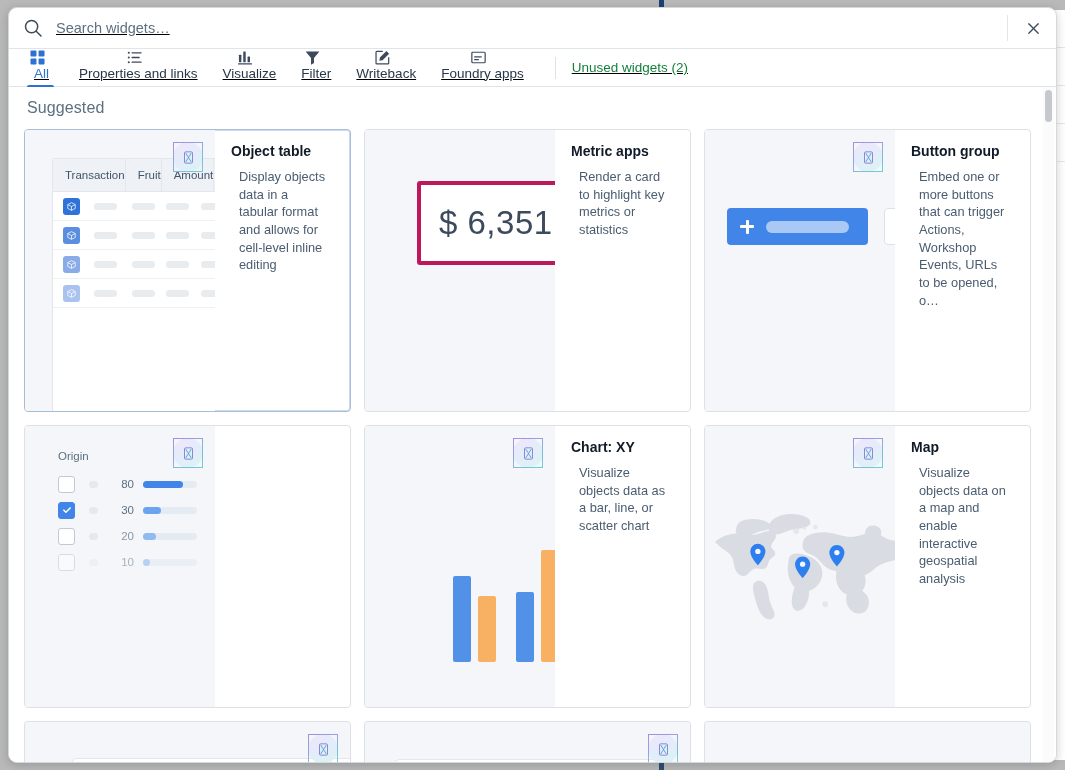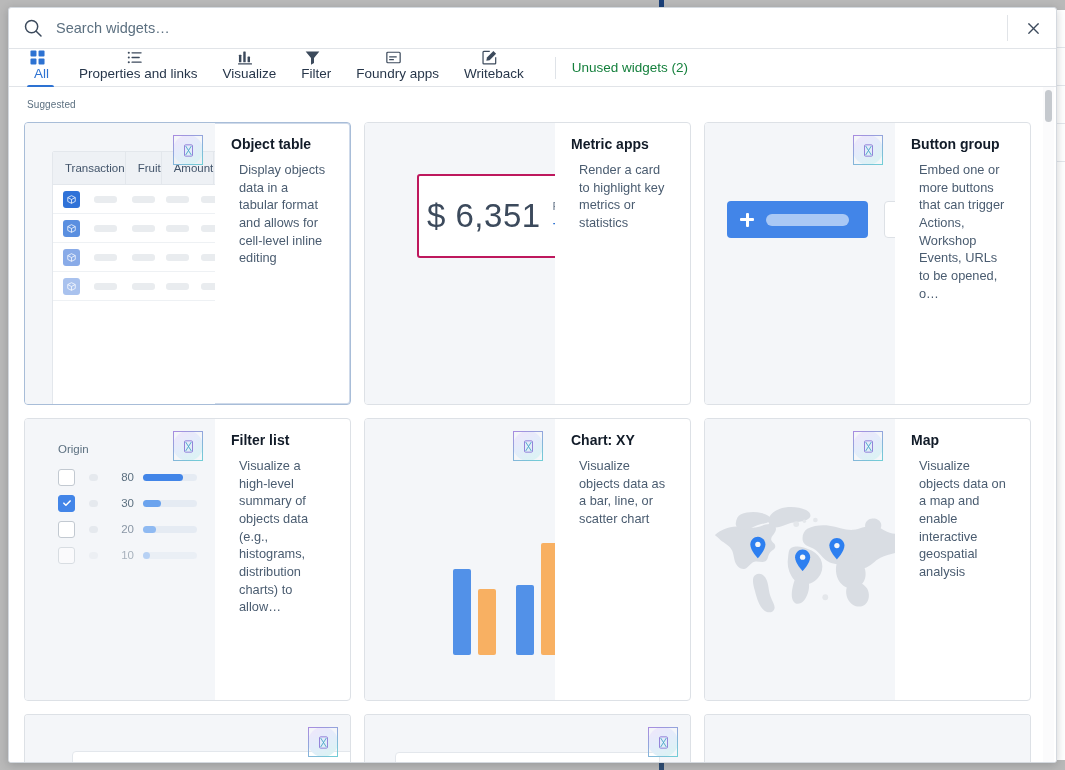--- a/index.html
+++ b/index.html
@@ -42,25 +42,26 @@
     background: #2e4d74;
   }
 
   
   #modal {
     position: absolute;
     left: 8px; top: 7px;
     width: 1049px; height: 756px;
     background: #ffffff;
     border: 1px solid #d4d9df;
-    border-radius: 3px;
+    border-radius: 9px;
     box-shadow: 0 2px 10px rgba(16,22,26,.20);
     overflow: hidden;
     display: flex;
     flex-direction: column;
+    text-decoration: underline;
   }
 
   
   #search-row {
     height: 41px;
     flex: 0 0 41px;
     display: flex;
     align-items: center;
     border-bottom: 1px solid #e1e4e8;
     padding: 0 4px 0 14px;
@@ -127,21 +128,21 @@
     flex: 1 1 auto;
     position: relative;
     overflow: hidden;
     background: #ffffff;
   }
   #scroll-inner {
     position: absolute; inset: 0 12px 0 0;
     overflow: hidden;
   }
   #section-label {
-    font-size: 10px;
+    font-size: 16px;
     color: #5c7080;
     padding: 12px 15px 0 18px;
     letter-spacing: .1px;
   }
   #card-grid {
     display: grid;
     grid-template-columns: repeat(3, 327px);
     column-gap: 13px;
     row-gap: 13px;
     padding: 12px 0 0 15px;
@@ -187,22 +188,22 @@
   .ot-head { display:flex; height:33px; background:#eef1f5; border-bottom:1px solid #e3e7ec; }
   .ot-th { font-size:11.5px; color:#42546a; display:flex; align-items:center;
            padding-left:12px; border-right:1px solid #e3e7ec; }
   .ot-row { display:flex; align-items:center; height:29px; border-bottom:1px solid #eef1f4; padding-left:10px; }
   .ot-objico { width:17px;height:17px;border-radius:3px;display:flex;align-items:center;
                justify-content:center;margin-right:14px;flex:0 0 17px; }
   .ot-bar { height:7px; border-radius:3px; background:#e9ecef; }
 
   
   .mc-box { position:absolute; left:52px; top:51px; width:210px; height:84px;
-            background:#fff; border:2px solid #be185d; border-radius:3px;
-            display:flex; align-items:center; padding-left:8px; }
+            background:#fff; border:4px solid #be185d; border-radius:3px;
+            display:flex; align-items:center; padding-left:18px; }
   .mc-value { font-size:33px; color:#3c4a5c; font-weight:400; letter-spacing:.5px;
               font-family:"Liberation Sans", sans-serif; }
   .mc-side { margin-left:12px; line-height:1.18; }
   .mc-label { font-size:11.5px; color:#6a7a8c; }
   .mc-delta { font-size:15.5px; color:#2d72d2; font-weight:500; }
 
   
   .bg-row { position:absolute; left:22px; top:78px; display:flex; gap:16px; }
   .bg-primary { width:141px;height:37px;border-radius:4px;background:#4285e8;
                 display:flex;align-items:center;padding-left:13px; }
@@ -343,36 +344,36 @@
         <svg viewBox="0 0 16 16" width="15" height="15" fill="#3c4a5c">
           <path d="M0.7 1.6h14.6L9.6 8.4v5.4l-3.2 1.8V8.4z"></path>
         </svg>
       </span>
       <span>Filter</span>
     </div>
 
     <div class="tab">
       <span class="tab-ico">
         <svg viewBox="0 0 16 16" width="15" height="15" fill="none" stroke="#3c4a5c" stroke-width="1.3">
+          <path d="M14.6 7.8v6.2a.9.9 0 0 1-.9.9H2a.9.9 0 0 1-.9-.9V2.3A.9.9 0 0 1 2 1.4h6.3"></path>
+          <path d="M12.2 1.1 15 3.9 8.1 10.8 4.6 11.5l.7-3.5z" fill="#3c4a5c" stroke="none"></path>
+        </svg>
+      </span>
+      <span>Writeback</span>
+    </div>
+
+    <div class="tab">
+      <span class="tab-ico">
+        <svg viewBox="0 0 16 16" width="15" height="15" fill="none" stroke="#3c4a5c" stroke-width="1.3">
           <rect x="0.9" y="2.4" width="14.2" height="11.2" rx="1.1"></rect>
           <line x1="3.4" y1="7.3" x2="11.4" y2="7.3"></line>
           <line x1="3.4" y1="10.3" x2="8.4" y2="10.3"></line>
         </svg>
       </span>
       <span>Foundry apps</span>
-    </div>
-
-    <div class="tab">
-      <span class="tab-ico">
-        <svg viewBox="0 0 16 16" width="15" height="15" fill="none" stroke="#3c4a5c" stroke-width="1.3">
-          <path d="M14.6 7.8v6.2a.9.9 0 0 1-.9.9H2a.9.9 0 0 1-.9-.9V2.3A.9.9 0 0 1 2 1.4h6.3"></path>
-          <path d="M12.2 1.1 15 3.9 8.1 10.8 4.6 11.5l.7-3.5z" fill="#3c4a5c" stroke="none"></path>
-        </svg>
-      </span>
-      <span>Writeback</span>
     </div>
 
     <div id="tab-sep"></div>
     <div id="unused-widgets">Unused widgets (2)</div>
   </div>
 
   <div id="body-area">
     <div id="scroll-inner">
 
       <div id="section-label">Suggested</div>
@@ -545,24 +546,20 @@
                     <i class="fl-fill" style="width:13%;background:#8fbaf2"></i>
                   </span>
               </div>
             </div>
             <div class="badge">
               <svg viewBox="0 0 18 18" width="15" height="15" fill="none" stroke="#4aa6c8" stroke-width="1.1">
                 <rect x="4.2" y="2.2" width="9.6" height="13.6" rx="1.4" stroke="#8b7ad6"></rect>
                 <path d="M5.6 3.6 12.4 14.4M12.4 3.6 5.6 14.4"></path>
               </svg>
             </div>
-          </div>
-          <div class="card-text">
-            <div class="card-title">Filter list</div>
-            <div class="card-desc">Visualize a high-level summary of objects data (e.g., histograms, distribution charts) to allow…</div>
           </div>
         </div>
 
         <div class="card">
           <div class="card-preview">
             <div class="cx-plot" id="cx-plot">
                 <div class="cx-bar" style="left: 88px; width: 18px; height: 86px; background: rgb(82, 145, 232);"></div>
                 <div class="cx-bar" style="left: 113px; width: 18px; height: 66px; background: rgb(248, 176, 98);"></div>
                 <div class="cx-bar" style="left: 151px; width: 18px; height: 70px; background: rgb(82, 145, 232);"></div>
                 <div class="cx-bar" style="left: 176px; width: 18px; height: 112px; background: rgb(248, 176, 98);"></div>

